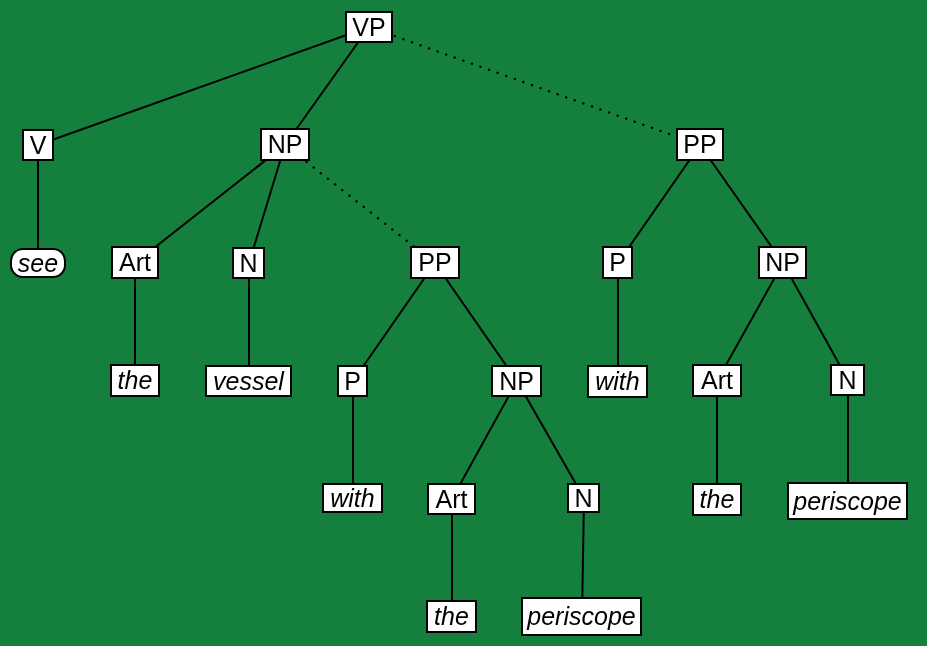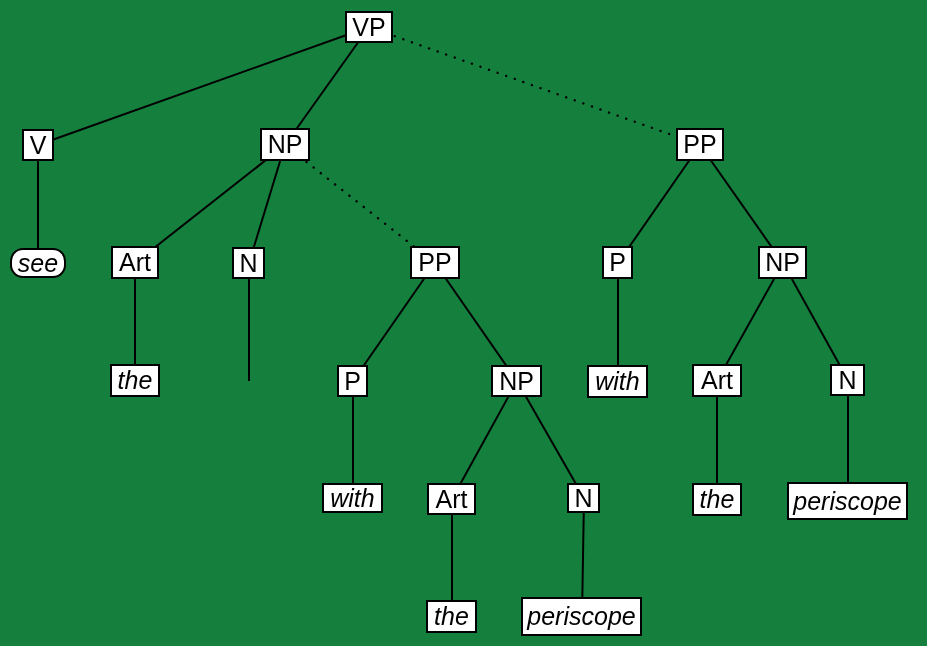--- a/index.html
+++ b/index.html
@@ -83,20 +83,21 @@
   <div class="node" style="left:676px; top:128px; width:48px; height:33px;">PP</div>
 
   <div class="node leaf" style="left:10px; top:248px; width:56px; height:30px;border-radius:13px;">see</div>
   <div class="node" style="left:111px; top:246px; width:48px; height:33px;">Art</div>
   <div class="node" style="left:232px; top:247px; width:33px; height:32px;">N</div>
   <div class="node" style="left:410px; top:246px; width:50px; height:33px;">PP</div>
   <div class="node" style="left:602px; top:246px; width:31px; height:33px;">P</div>
   <div class="node" style="left:758px; top:246px; width:49px; height:33px;">NP</div>
 
   <div class="node leaf" style="left:110px; top:364px; width:50px; height:33px;">the</div>
+  <div class="node leaf" style="left:205px; top:365px; width:87px; height:32px;">vessel</div>
   <div class="node" style="left:337px; top:365px; width:31px; height:32px;">P</div>
   <div class="node" style="left:491px; top:365px; width:51px; height:32px;">NP</div>
   <div class="node leaf" style="left:587px; top:365px; width:61px; height:33px;">with</div>
   <div class="node" style="left:692px; top:364px; width:50px; height:33px;">Art</div>
   <div class="node" style="left:830px; top:364px; width:35px; height:32px;">N</div>
 
   <div class="node leaf" style="left:322px; top:483px; width:61px; height:30px;">with</div>
   <div class="node" style="left:427px; top:483px; width:49px; height:32px;">Art</div>
   <div class="node" style="left:567px; top:483px; width:33px; height:30px;">N</div>
   <div class="node leaf" style="left:692px; top:483px; width:50px; height:33px;">the</div>

